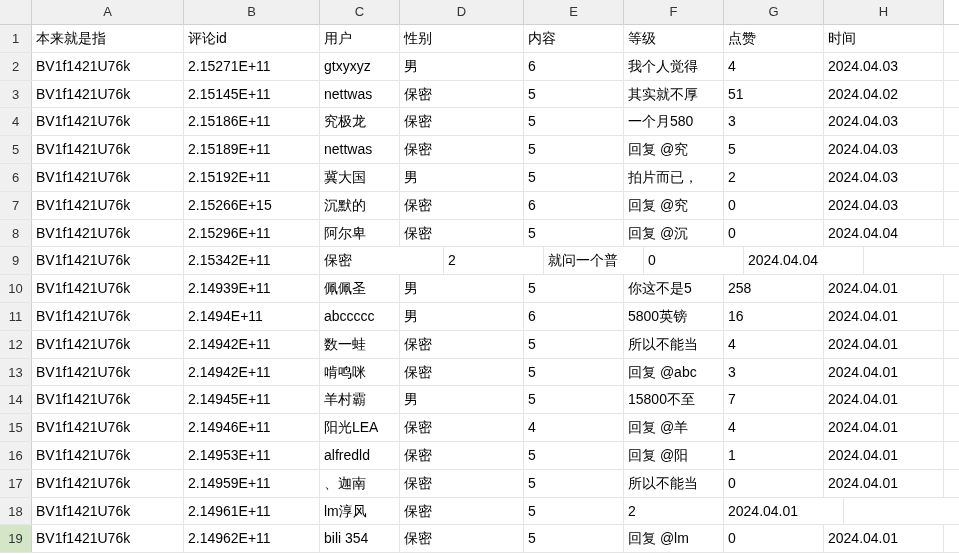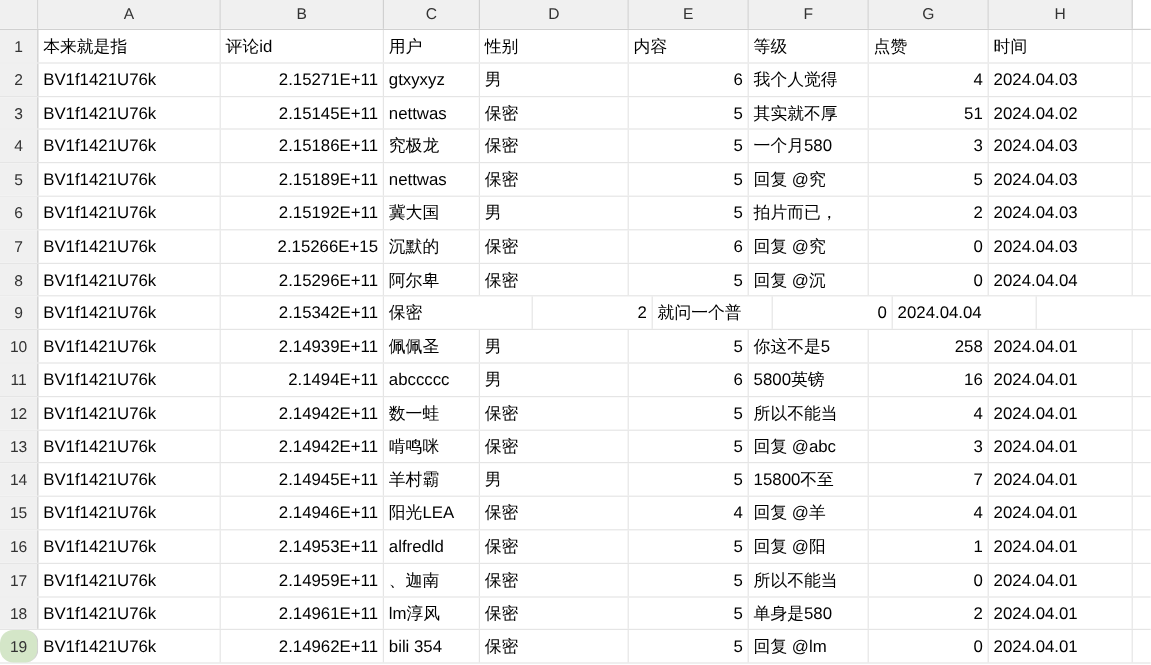--- a/index.html
+++ b/index.html
@@ -58,33 +58,32 @@
       line-height: 27.8px;
       text-align: center;
       background: #f0f0f0;
       border-right: 1px solid #d0d0d0;
       color: #333;
       font-size: 13px;
       flex-shrink: 0;
     }
     .row-header.selected {
       background: #d4e6c8;
-      border-radius: 11px;
     }
     .cell {
       height: 100%;
       line-height: 27.8px;
       padding: 0 4px;
       border-right: 1px solid #e5e5e5;
       overflow: hidden;
       white-space: nowrap;
       flex-shrink: 0;
     }
     .cell.right {
-      text-align: right;
+      text-align: left;
     }
     .w-a { width: 152px; }
     .w-b { width: 136px; }
     .w-c { width: 80px; }
     .w-d { width: 124px; }
     .w-e { width: 100px; }
     .w-f { width: 100px; }
     .w-g { width: 100px; }
     .w-h { width: 120px; }
   </style>
@@ -292,21 +291,20 @@
         <div class="cell w-g right">0</div>
         <div class="cell w-h">2024.04.01</div>
       </div>
       <div class="row">
         <div class="row-header">18</div>
         <div class="cell w-a">BV1f1421U76k</div>
         <div class="cell w-b right">2.14961E+11</div>
         <div class="cell w-c">lm淳风</div>
         <div class="cell w-d">保密</div>
         <div class="cell w-e right">5</div>
-        <div class="cell w-f">单身是580</div>
         <div class="cell w-g right">2</div>
         <div class="cell w-h">2024.04.01</div>
       </div>
       <div class="row">
         <div class="row-header selected">19</div>
         <div class="cell w-a">BV1f1421U76k</div>
         <div class="cell w-b right">2.14962E+11</div>
         <div class="cell w-c">bili 354</div>
         <div class="cell w-d">保密</div>
         <div class="cell w-e right">5</div>

